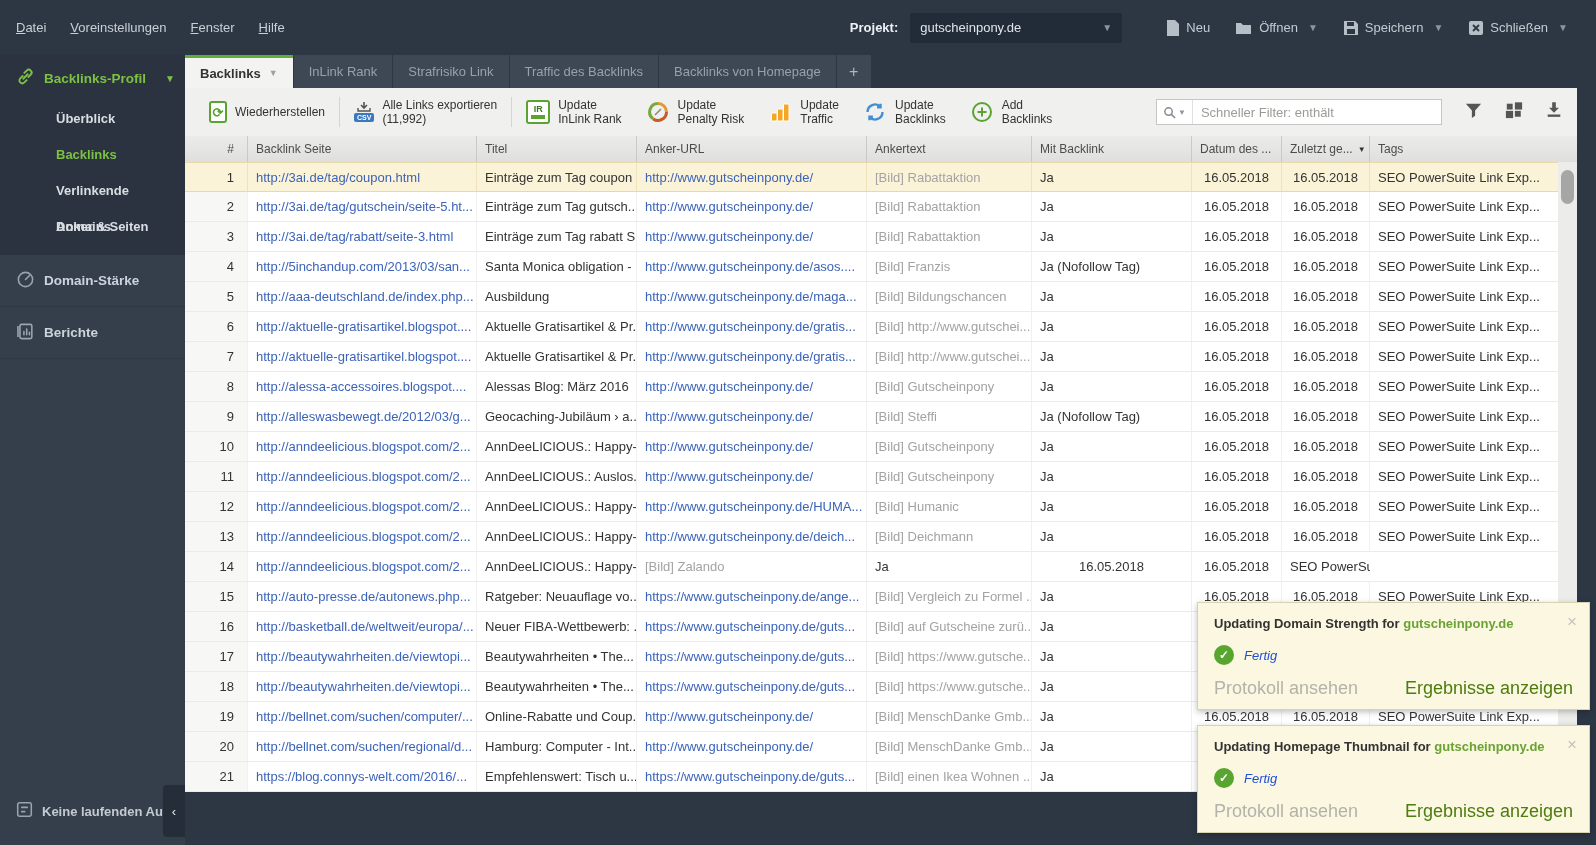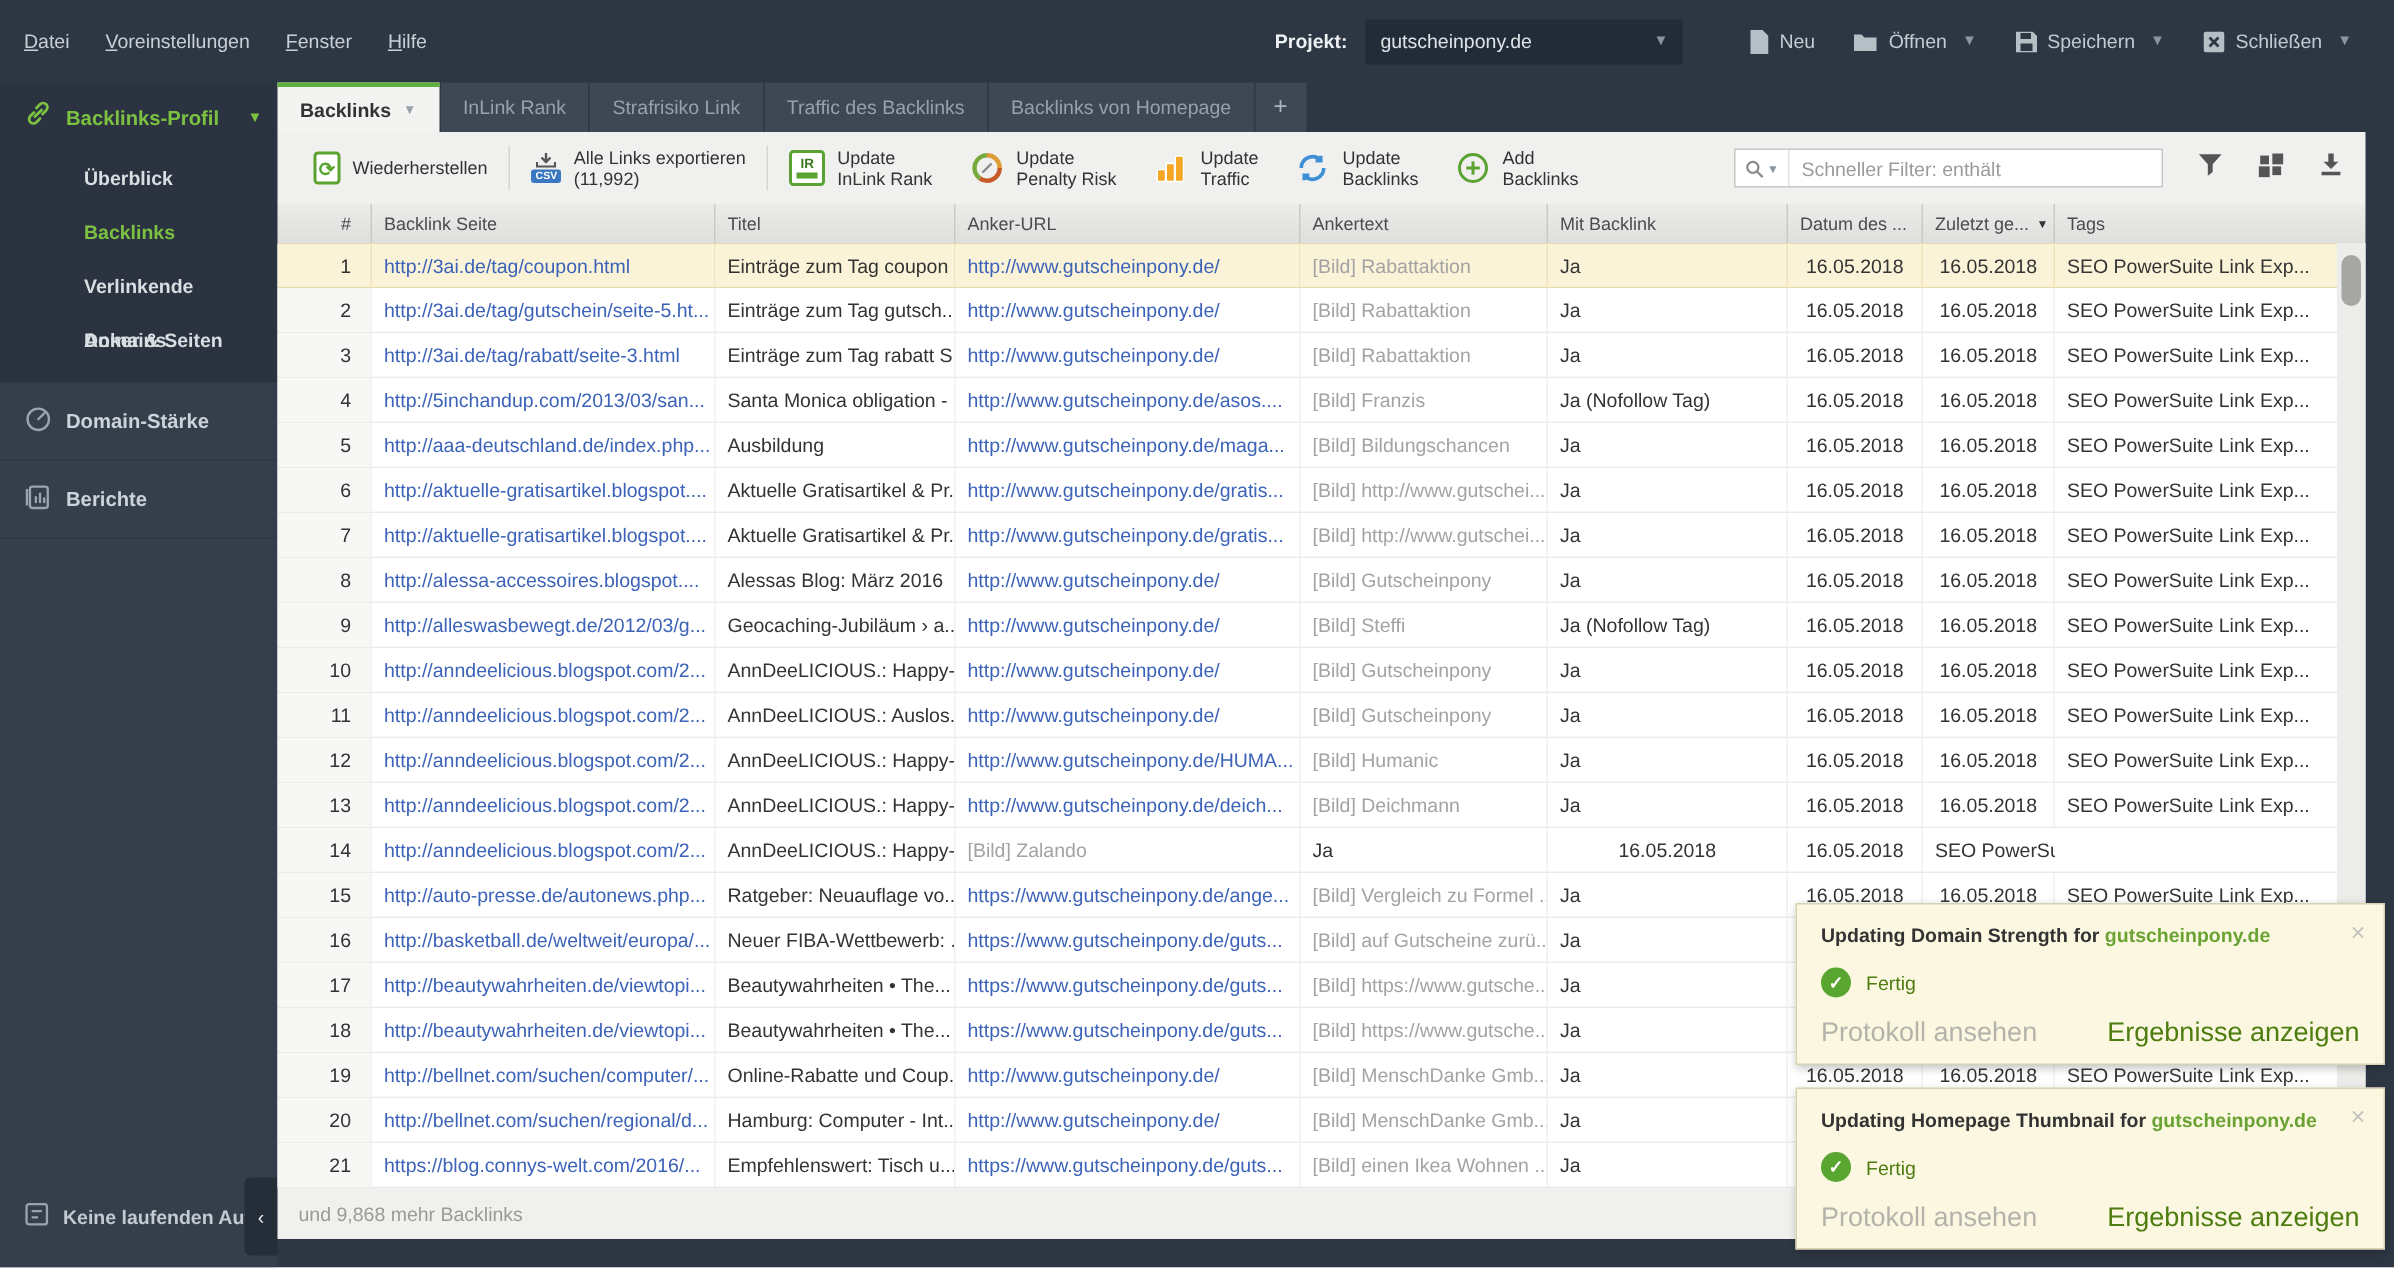--- a/index.html
+++ b/index.html
@@ -83,21 +83,21 @@
 
   
   .toast { position:absolute; width:393px; height:108px; background:#fbf7e0; border:1px solid #d9d2b0; box-shadow:0 2px 6px rgba(0,0,0,.25); padding:13px 16px; }
   .toast.t1 { left:1197px; top:602px; }
   .toast.t2 { left:1197px; top:725px; }
   .toast-title { font-size:13px; font-weight:bold; color:#333; }
   .toast-title .dom { color:#6aa333; }
   .toast-x { position:absolute; right:12px; top:10px; color:#c4c4be; font-size:17px; line-height:17px; cursor:pointer; }
   .toast-check { display:flex; align-items:center; gap:10px; margin-top:14px; }
   .chk { width:20px; height:20px; border-radius:50%; background:#58a52f; color:#fff; font-size:12px; display:flex; align-items:center; justify-content:center; font-weight:bold; }
-  .toast-check .st { font-size:13px; color:#4d7c0f; }
+  .toast-check .st { font-size:13px; color:#1d4ed8;font-style:italic; }
   .toast-foot { display:flex; justify-content:space-between; margin-top:13px; font-size:18px; }
   .toast-foot .l { color:#b3b3ab; }
   .toast-foot .r { color:#4d7c0f; cursor:pointer; }
 </style>
 </head>
 <body>
 
 <div id="app">
 
   <div class="topbar">
@@ -577,23 +577,20 @@
           <div class="td">Ja</div>
           <div class="td c-date">16.05.2018</div>
           <div class="td c-date">16.05.2018</div>
           <div class="td" style="border-right:none;">SEO PowerSuite Link Exp...</div>
         </div>
       <div class="vscroll">
           <div class="vthumb"></div>
         </div>
     </div>
 
-    <div class="statusrow">
-      <span>und 9,868 mehr Backlinks</span>
-    </div>
   </div>
 
   <div class="toast t1">
     <div class="toast-title">
       <span>Updating Domain Strength for </span><span class="dom">gutscheinpony.de</span>
     </div>
     <span class="toast-x">×</span>
     <div class="toast-check">
       <span class="chk">✓</span>
       <span class="st">Fertig</span>

